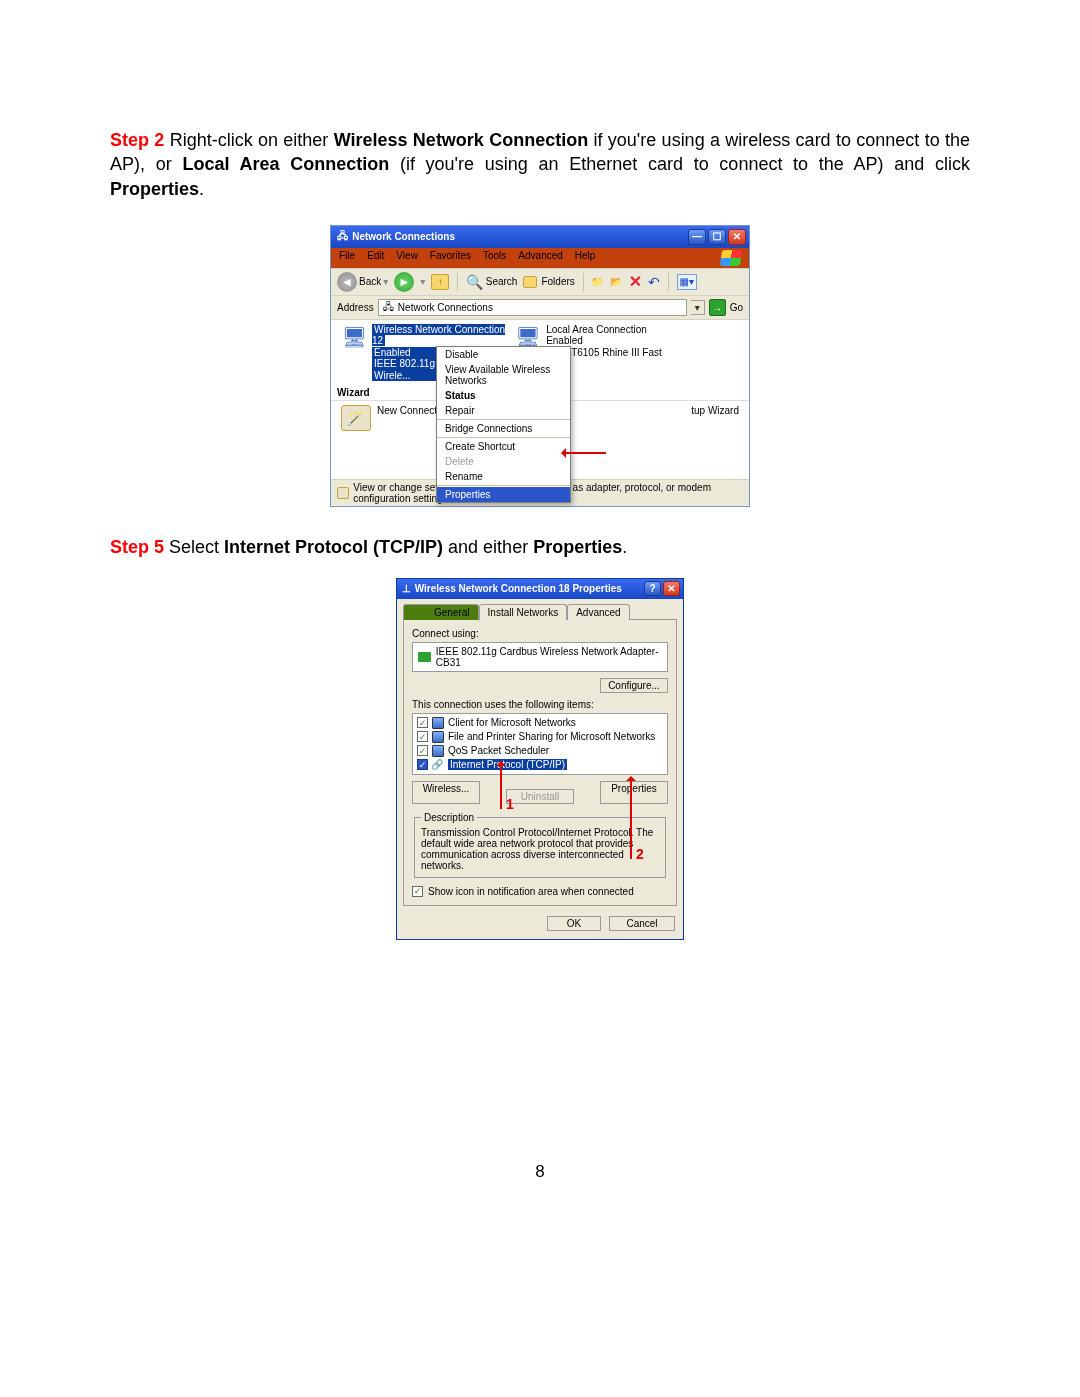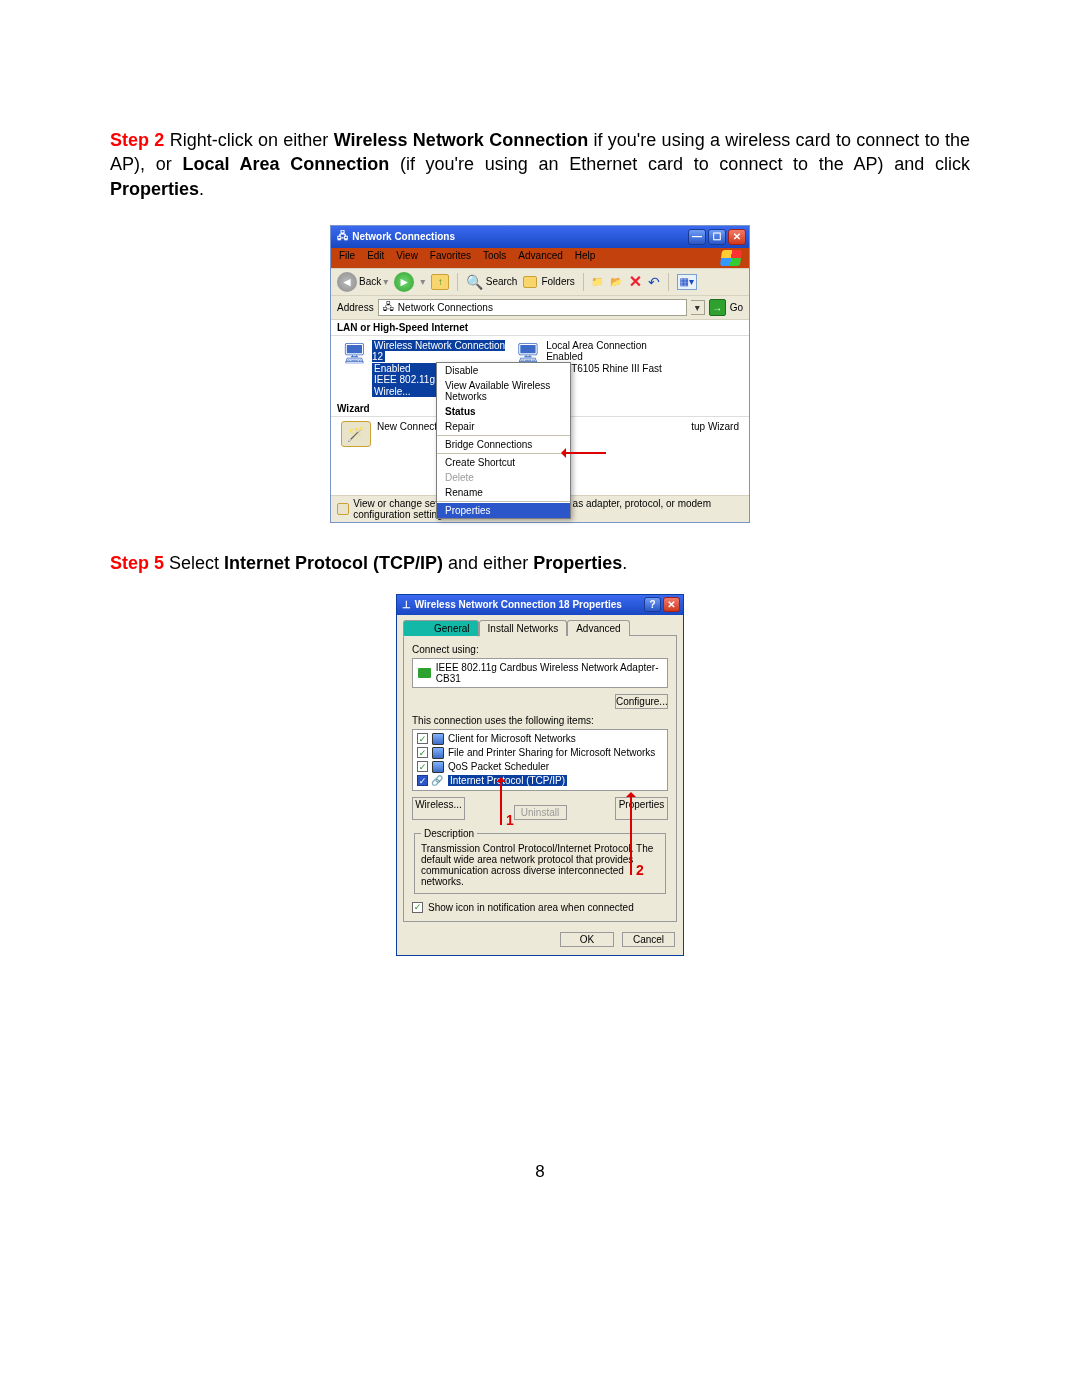--- a/index.html
+++ b/index.html
@@ -166,32 +166,32 @@
     color:#fff; font-size:10px; font-weight:bold;
     background: linear-gradient(#6f9df5,#2a56c9);
     border:1px solid #1a3a90;
   }
   .ss2 .win-btn.close { background: linear-gradient(#f07a6a,#d13a1f); border-color:#a01f10;}
   .ss2 .tabbar { display:flex; gap:0; padding:4px 4px 0 6px; }
   .ss2 .tab {
     border:1px solid #9a9a9a; border-bottom:none; background:#ece9d8;
     padding:2px 8px; border-radius:3px 3px 0 0; position:relative; top:1px;
   }
-  .ss2 .tab.active { background:#14b8a6; z-index:2; border-bottom:1px solid #ece9d8; margin-bottom:-1px;padding-left:30px; }
+  .ss2 .tab.active { background:#4d7c0f; z-index:2; border-bottom:1px solid #ece9d8; margin-bottom:-1px;padding-left:30px; }
   .ss2 .panel {
     margin:0 6px 6px 6px; border:1px solid #9a9a9a; background:#ece9d8;
     padding:8px;
   }
   .ss2 .group-label { margin-bottom:3px; }
   .ss2 .adapter-box {
     border:1px solid #9a9a9a; background:#fff; padding:3px 5px; display:flex; align-items:center; gap:5px;
   }
   .ss2 .nic-icon { width:14px; height:10px; background:#2fa12f; border-radius:1px; }
   .ss2 .btn {
-    border:1px solid #9a9a9a; background:#ece9d8; padding:1px 0; width:53px; text-align:center;
+    border:1px solid #9a9a9a; background:#ece9d8; padding:1px 0; width:68px; text-align:center;
   }
   .ss2 .btn.dis { color:#9a9a9a;margin-top:8px; }
   .ss2 .right-row { display:flex; justify-content:flex-end; margin-top:6px; }
   .ss2 .items-box {
     border:1px solid #9a9a9a; background:#fff; margin-top:3px; padding:2px;
   }
   .ss2 .list-item { display:flex; align-items:center; gap:4px; padding:1px 2px; }
   .ss2 .chk {
     width:11px; height:11px; border:1px solid #666; background:#fff; display:flex; align-items:center; justify-content:center; font-size:9px; color:#2a8a2a;
   }
@@ -288,21 +288,20 @@
       <div class="addr-input">
         <span>🖧</span>
         <span>Network Connections</span>
       </div>
       <div class="addr-drop">▾</div>
       <div class="go-btn">→</div>
       <span>Go</span>
     </div>
     <div class="content-wrap">
       <div class="content">
-        <div class="cat-header">LAN or High-Speed Internet</div>
         <div class="row">
           <div class="conn-item">
             <div class="conn-icon">🖥</div>
             <div class="conn-text sel">
               <span class="title">Wireless Network Connection 12</span><br>
               <span class="stat">Enabled</span>
               <span class="stat">IEEE 802.11g Cardbus Wirele...</span>
             </div>
 
             <div class="context-menu">
@@ -413,21 +412,21 @@
         <div>Transmission Control Protocol/Internet Protocol. The default wide area network protocol that provides communication across diverse interconnected networks.</div>
       </fieldset>
 
       <div class="show-icon">
         <div class="chk">✓</div>
         <span>Show icon in notification area when connected</span>
       </div>
     </div>
     <div class="dlg-btns">
       <div class="btn" style="width:54px;">OK</div>
-      <div class="btn" style="width:53px;">Cancel</div>
+      <div class="btn" style="width:66px;">Cancel</div>
     </div>
 
     <div class="arrow-up arrow1pos">
       <div class="num">1</div>
     </div>
     <div class="arrow-up arrow2pos">
       <div class="num">2</div>
     </div>
   </div>
 

